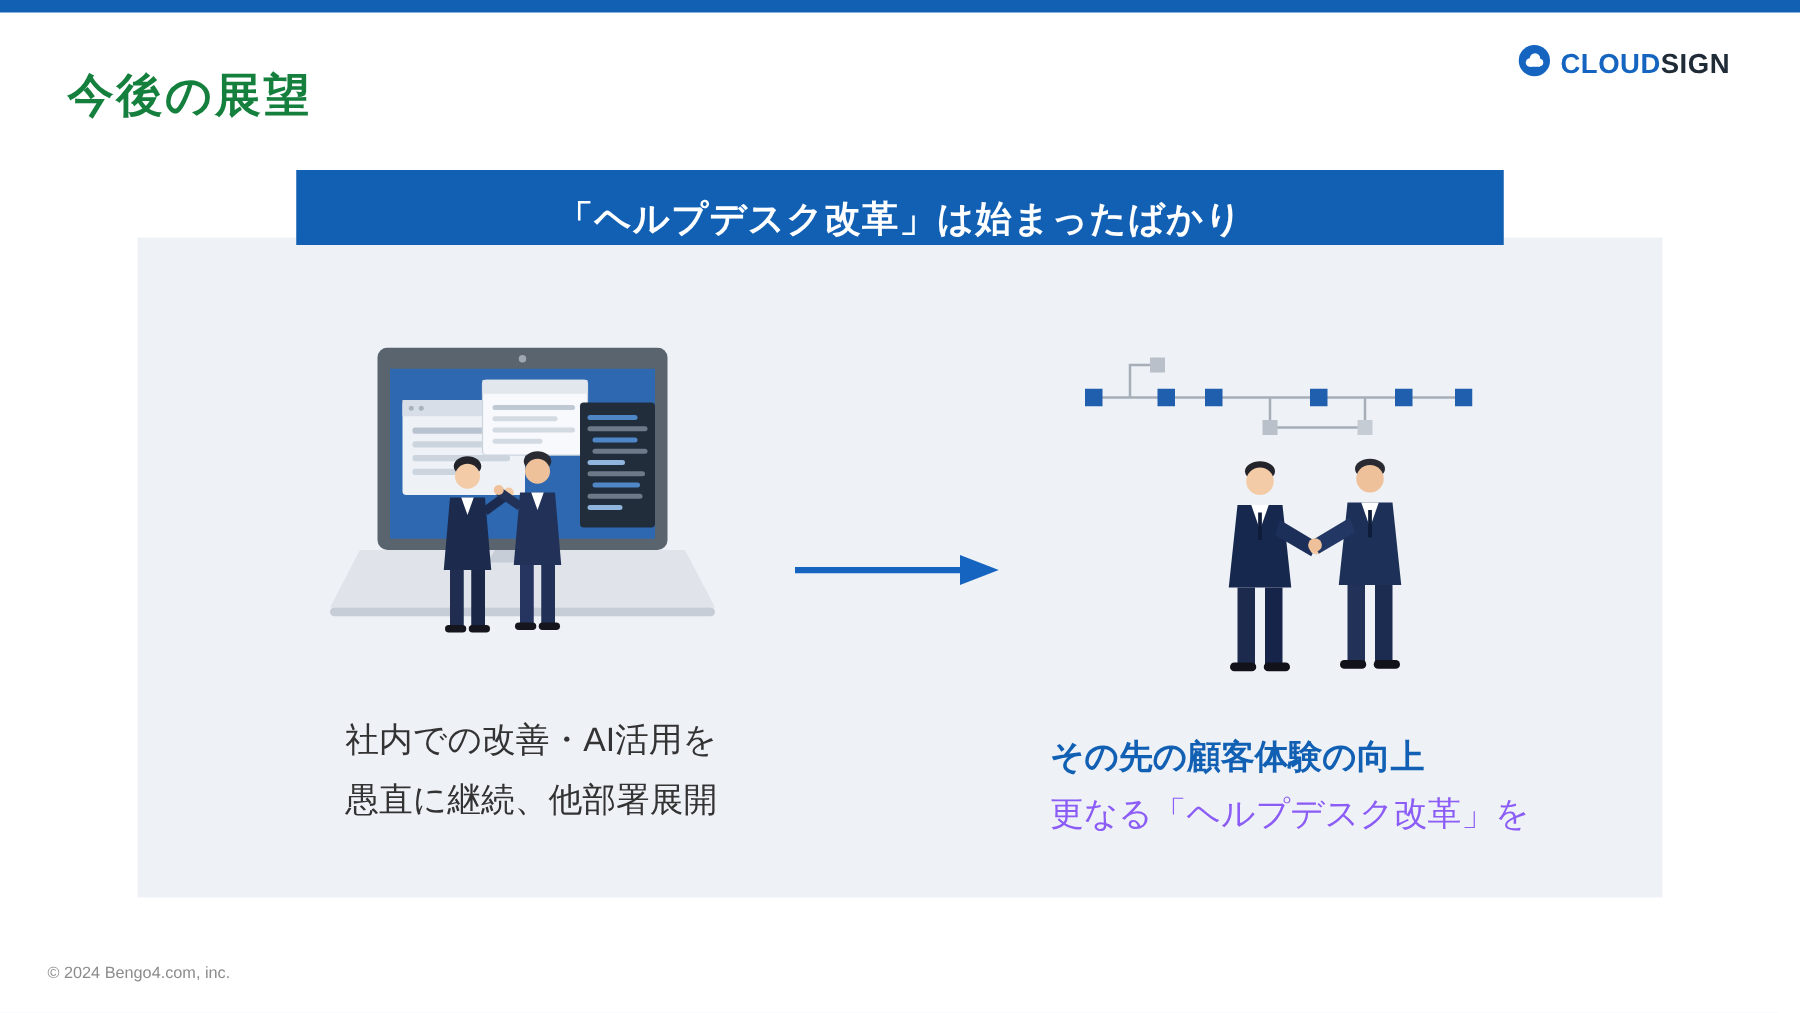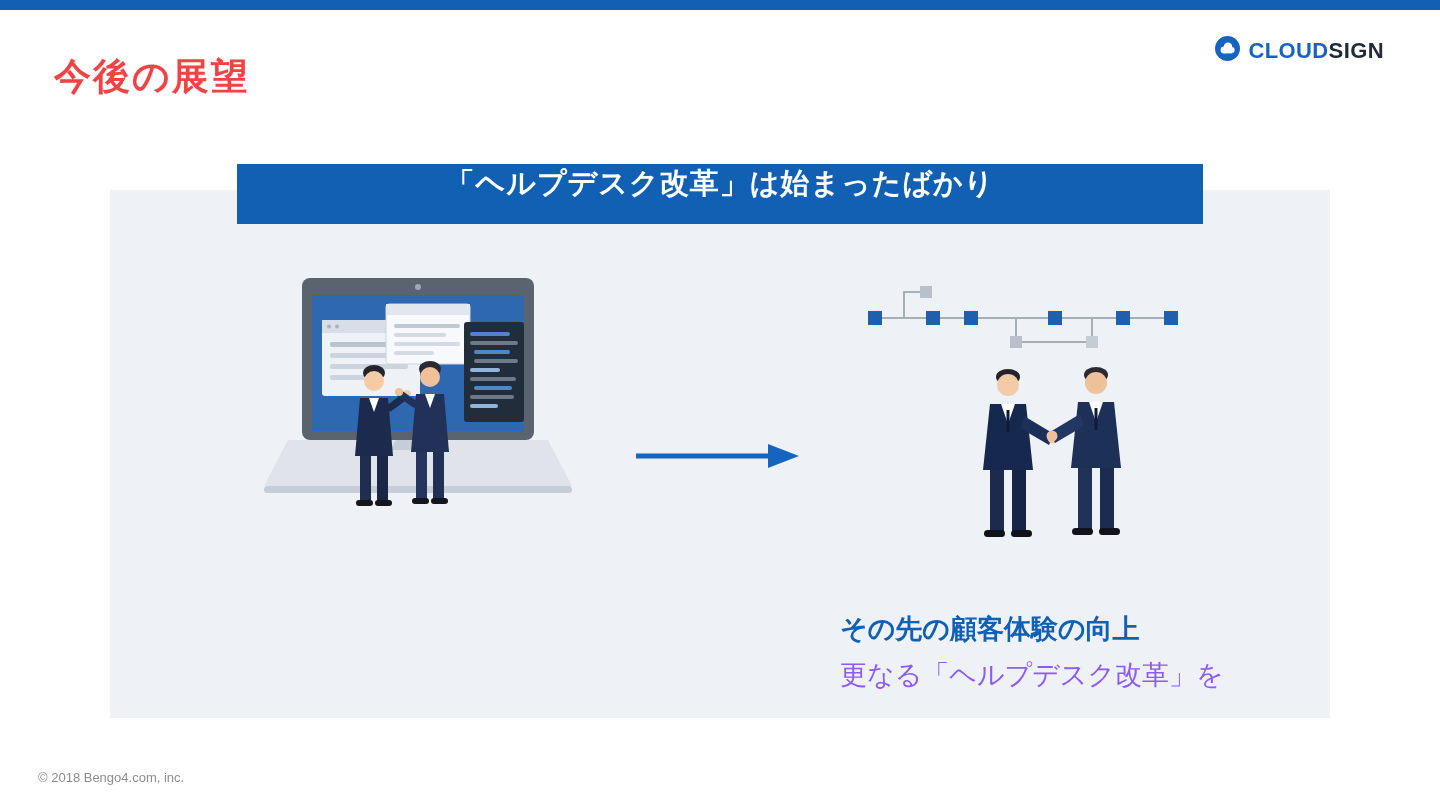--- a/index.html
+++ b/index.html
@@ -9,31 +9,31 @@
     background: #ffffff;
     position: relative;
     overflow: hidden;
   }
   .slide { position: absolute; left: 0; top: 0; width: 1440px; height: 810px; background: #ffffff; }
 
   .top-bar { position: absolute; top: 0; left: 0; width: 100%; height: 10px; background: #1160b4; }
 
   .page-title {
     position: absolute; left: 54px; top: 52px;
-    font-size: 37px; font-weight: 800; color: #ef4444; letter-spacing: 2px;
+    font-size: 37px; font-weight: 800; color: #15803d; letter-spacing: 2px;
   }
 
   .logo { position: absolute; top: 35px; right: 56px; display: flex; align-items: center; gap: 7px; }
   .logo-text { font-size: 22px; font-weight: 800; letter-spacing: 0.4px; display: flex; }
   .logo-cloud { color: #1565c0; }
   .logo-sign { color: #202b38; text-align: center; }
 
   .banner {
-    position: absolute; left: 237px; top: 164px; width: 966px; height: 60px;
-    background: #1160b4; display: flex; align-items: flex-start; justify-content: center;
+    position: absolute; left: 237px; top: 136px; width: 966px; height: 60px;
+    background: #1160b4; display: flex; align-items: flex-end; justify-content: center;
     z-index: 3;
   }
   .banner-text { color: #ffffff; font-size: 29px; font-weight: 800; letter-spacing: 1px; }
 
   .panel {
     position: absolute; left: 110px; top: 190px; width: 1220px; height: 528px;
     background: #eef1f6; z-index: 1;
   }
 
   .illus-laptop   { position: absolute; left: 258px; top: 278px; z-index: 2; }
@@ -42,21 +42,21 @@
   .illus-handshake{ position: absolute; left: 932px; top: 358px; z-index: 2; }
 
   .caption-left {
     position: absolute; left: 200px; top: 568px; width: 450px; text-align: center;
     font-size: 27px; color: #333333; line-height: 48px; z-index: 2;
   }
   .caption-right {
     position: absolute; left: 840px; top: 582px;
     font-size: 27px; line-height: 46px; z-index: 2;
   }
-  .caption-right .hl  { color: #1160b4; font-weight: 800; display: block; margin-top: 24px; }
+  .caption-right .hl  { color: #1160b4; font-weight: 800; display: block; }
   .caption-right .sub { color: #8b5cf6; display: block; }
 
   .footer {
     position: absolute; left: 38px; top: 770px;
     font-size: 13px; color: #8c8c8c;
   }
 </style>
 </head>
 <body>
 
@@ -208,21 +208,25 @@
         <path d="M148 56 L118 74 L123 85 L152 68 Z" fill="#223764"></path>
         <circle cx="120" cy="78" r="5.5" fill="#eec19a"></circle>
         <rect x="146" y="110" width="14" height="62" fill="#223158"></rect>
         <rect x="168" y="110" width="14" height="62" fill="#1c2b50"></rect>
         <rect x="140" y="170" width="21" height="7" rx="3.5" fill="#12121a"></rect>
         <rect x="167" y="170" width="21" height="7" rx="3.5" fill="#12121a"></rect>
       </g>
     </svg>
   </div>
 
+  <div class="caption-left">
+    <div>社内での改善・AI活用を</div>
+    <div>愚直に継続、他部署展開</div>
+  </div>
 
   <div class="caption-right">
     <span class="hl">その先の顧客体験の向上</span>
     <span class="sub">更なる「ヘルプデスク改革」を</span>
   </div>
 
-  <div class="footer">© 2018 Bengo4.com, inc.</div>
+  <div class="footer">© 2024 Bengo4.com, inc.</div>
 
 </div>
 
 </body></html>

